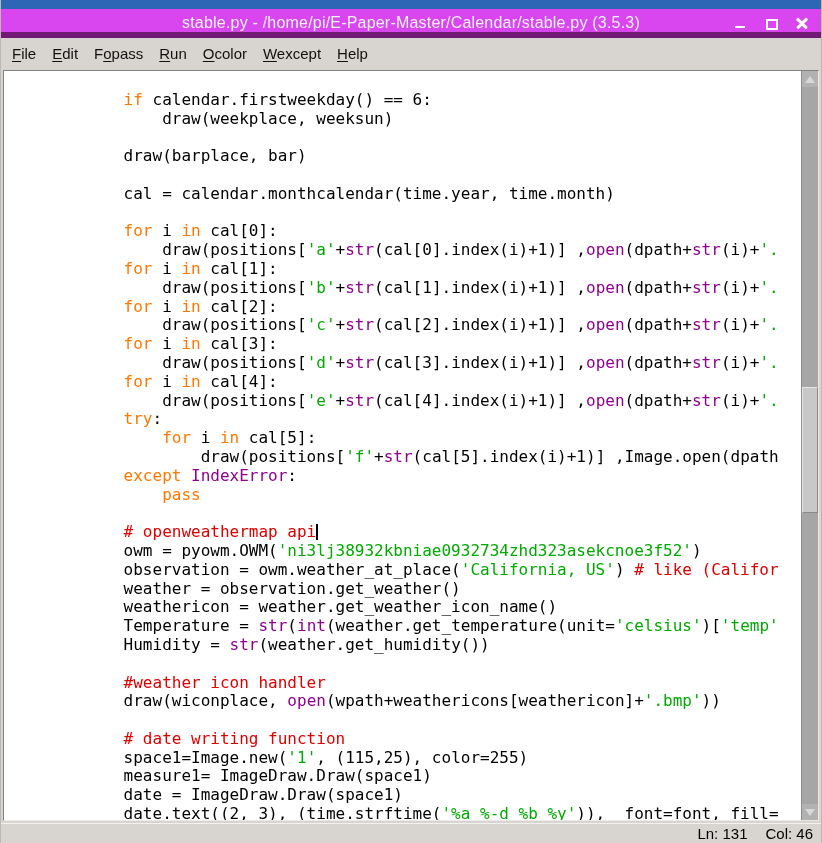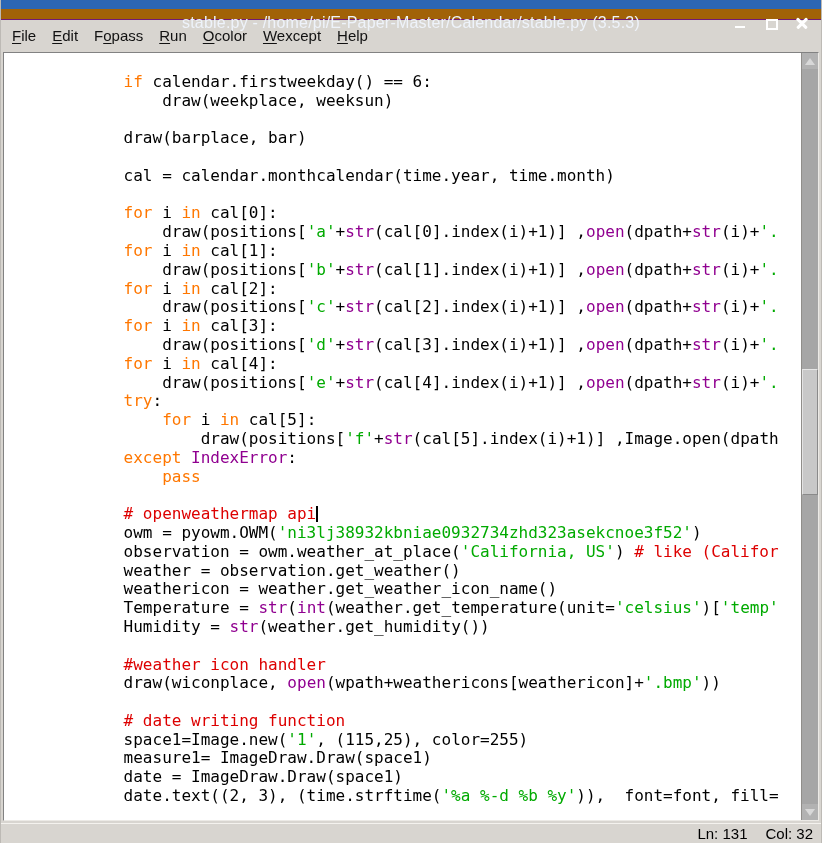--- a/index.html
+++ b/index.html
@@ -1,20 +1,20 @@
 <!DOCTYPE html>
 <html><head>
 <meta charset="utf-8">
 <style>
   html,body{margin:0;padding:0}
   body{width:822px;height:843px;overflow:hidden;font-family:"Liberation Sans",sans-serif;background:#d8d5d0}
   .window{width:822px;height:843px;display:flex;flex-direction:column;box-sizing:border-box;
     border-left:1px solid #bdbab5;border-right:1px solid #bdbab5;background:#d8d5d0}
   
-  .titlebar{flex:none;height:20px;background:#a16207;border-bottom:1px solid #701a75;box-sizing:border-box;cursor:default}
+  .titlebar{flex:none;height:38px;background:#d946ef;border-bottom:6px solid #701a75;box-sizing:border-box;cursor:default}
   .titlebar-strip{height:9px;background:#2c66b4}
   .titlebar-row{height:28px;display:flex;align-items:center;justify-content:center;position:relative}
   .title{color:#eef3fa;font-size:16px;letter-spacing:.2px;white-space:nowrap}
   .controls{position:absolute;right:12px;top:0;height:100%;display:flex;align-items:center;gap:18px}
   .ctrl{display:inline-block;position:relative;width:13px;height:13px;cursor:pointer}
   .ctrl-min::after{content:"";position:absolute;left:1px;right:2px;top:9px;height:2px;background:#fff}
   .ctrl-max::after{content:"";position:absolute;left:1px;top:2px;width:8px;height:7px;border:2px solid #fff}
   .ctrl-close::before,.ctrl-close::after{content:"";position:absolute;left:-1px;top:5px;width:14px;height:2.5px;background:#fff;border-radius:1px}
   .ctrl-close::before{transform:rotate(45deg)}
   .ctrl-close::after{transform:rotate(-45deg)}
@@ -79,16 +79,16 @@
         </div>
         <div class="sb-btn">
           <span class="tri-down"></span>
         </div>
       </div>
     </div>
   </div>
 
   <div class="statusbar">
     <span>Ln: 131</span>
-    <span>Col: 32</span>
+    <span>Col: 46</span>
   </div>
 
 </div>
 
 </body></html>

